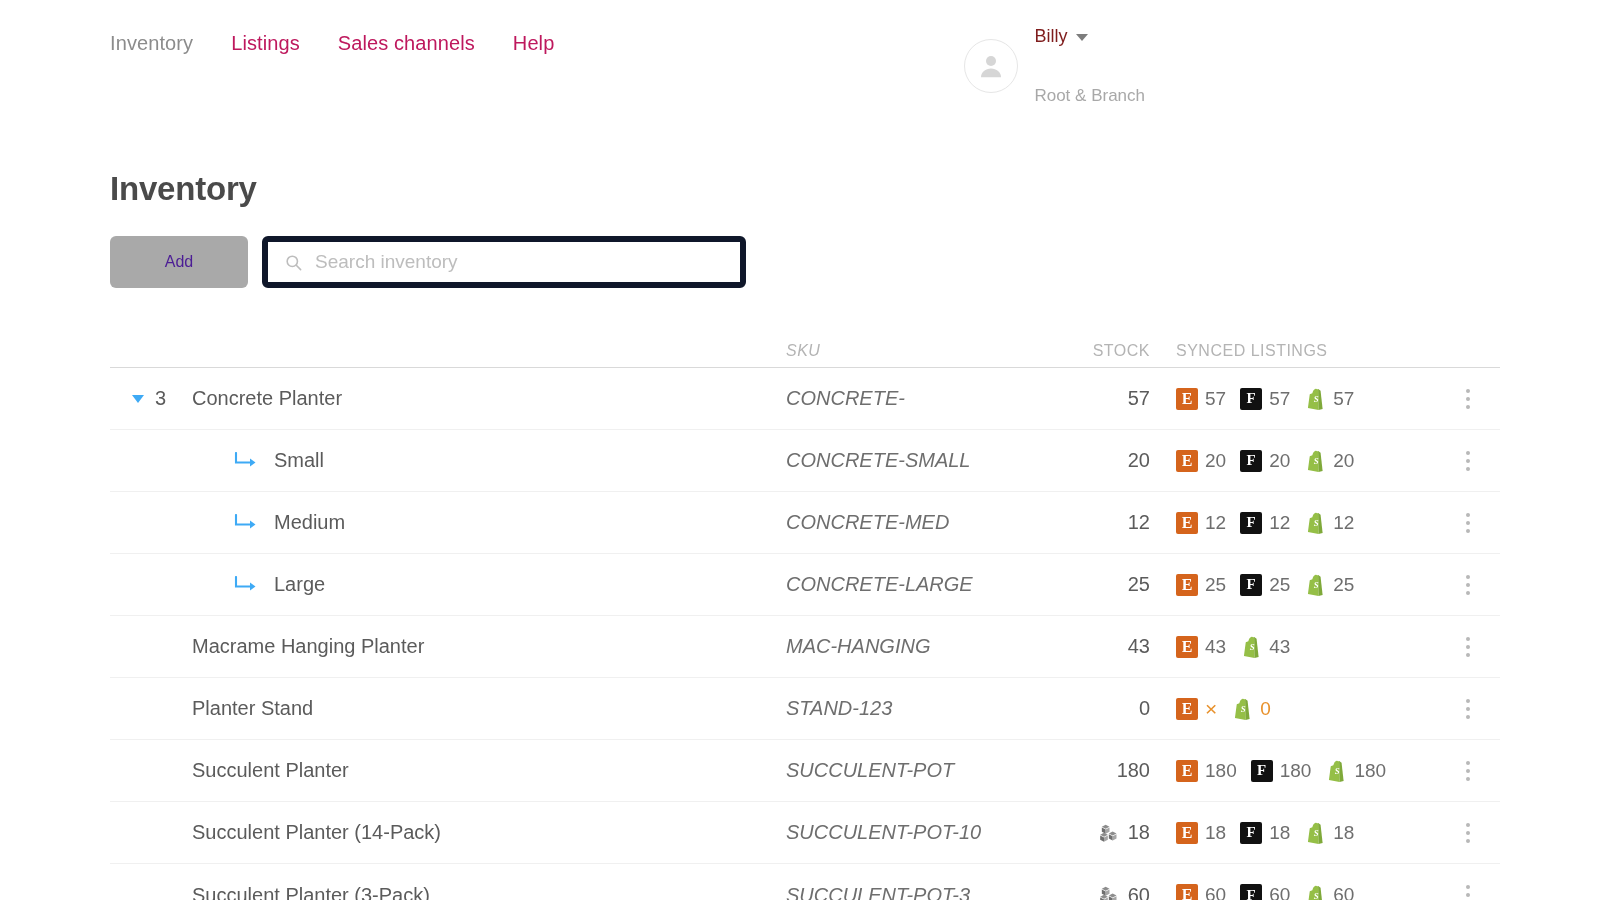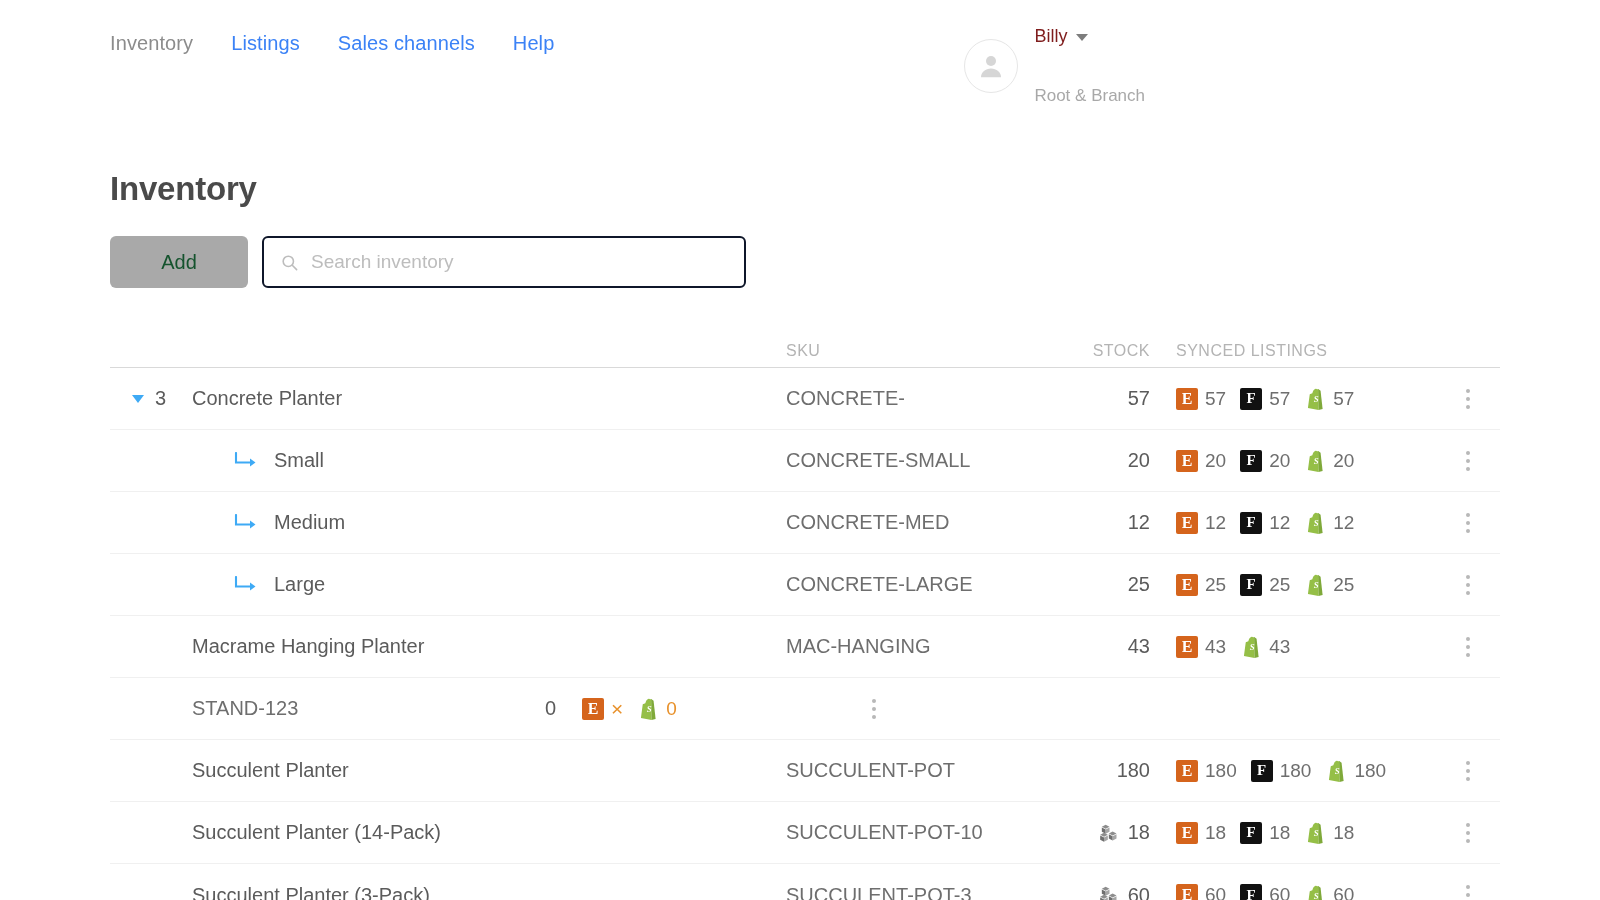--- a/index.html
+++ b/index.html
@@ -11,21 +11,21 @@
   }
   .page { position: relative; width: 1283px; height: 900px; }
 
   
   .topbar {
     display: flex; align-items: flex-start; justify-content: space-between;
     padding: 26px 120px 0 110px;
   }
   .nav { display: flex; align-items: center; gap: 38px; padding-top: 6px; }
   .nav-item {
-    font-size: 20px; color: #3b82f6; letter-spacing: .1px;
+    font-size: 20px; color: #be185d; letter-spacing: .1px;
     cursor: pointer; white-space: nowrap;
   }
   .nav-item.active { color: #8c8c8c; }
 
   .user { display: flex; align-items: center; gap: 16px; padding-right: 18px; }
   .avatar {
     width: 54px; height: 54px; border-radius: 50%;
     border: 1px solid #e6e6e6; background: #fff;
     display: flex; align-items: center; justify-content: center;
   }
@@ -43,26 +43,26 @@
   
   .content { padding: 0 110px; }
   .page-title {
     font-size: 33px; color: #4a4a4a; font-weight: bold;
     letter-spacing: -.2px; margin-top: 64px;
   }
 
   .controls { display: flex; align-items: center; gap: 14px; margin-top: 28px; }
   .btn-add {
     width: 138px; height: 52px; border-radius: 6px;
-    background: #a9a9a9; color: #14532d; border: none;
-    font-size: 20px; font-family: inherit; cursor: pointer;
+    background: #a9a9a9; color: #4c1d95; border: none;
+    font-size: 16px; font-family: inherit; cursor: pointer;
     display: flex; align-items: center; justify-content: center;
   }
   .search-box {
-    width: 484px; height: 52px; border: 2px solid #0f172a; border-radius: 6px;
+    width: 484px; height: 52px; border: 6px solid #0f172a; border-radius: 6px;
     background: #fff; display: flex; align-items: center; gap: 12px;
     padding: 0 16px; cursor: text;
   }
   .search-box svg { flex: 0 0 auto; }
   .search-input {
     border: none; outline: none; background: transparent;
     font-family: inherit; font-size: 19px; color: #4a4a4a;
     width: 100%; height: 100%;
   }
   .search-input::placeholder { color: #bdbdbd; }
@@ -76,21 +76,21 @@
   .row.header {
     height: 34px; border-bottom: 1px solid #d9d9d9; align-items: flex-end;
     padding-bottom: 7px;
   }
   .row.header .cell { font-size: 16px; color: #b4b4b4; letter-spacing: .5px; }
   .row.last { border-bottom: none; }
 
   .cell { flex: 0 0 auto; }
   .c-expand { width: 82px; display: flex; align-items: center; gap: 11px; padding-left: 22px; }
   .c-name   { width: 594px; font-size: 20px; color: #5b5b5b; display: flex; align-items: center; }
-  .c-sku    { width: 240px; font-size: 20px; color: #6e6e6e; }
+  .c-sku    { width: 240px; font-size: 20px; color: #6e6e6e; font-style: italic; }
   .c-stock  { width: 124px; font-size: 20px; color: #5b5b5b; text-align: left;
               display: flex; align-items: center; justify-content: flex-end; gap: 9px; }
   .c-synced { width: 286px; display: flex; align-items: center; gap: 14px; padding-left: 26px; }
   .c-menu   { width: 64px; display: flex; align-items: center; justify-content: center; }
 
   .row.header .c-stock { justify-content: flex-end; }
 
   .caret-blue {
     width: 0; height: 0; border-left: 6px solid transparent;
     border-right: 6px solid transparent; border-top: 8px solid #3eaaf5;
@@ -378,20 +378,23 @@
             <div class="cell c-menu">
               <span class="kebab">
                 <i></i>
                 <i></i>
                 <i></i>
               </span>
             </div>
           </div>
           <div class="row">
             <div class="cell c-expand"></div>
+            <div class="cell c-name">
+              <span>Planter Stand</span>
+            </div>
             <div class="cell c-sku">STAND-123</div>
             <div class="cell c-stock">
               <span>0</span>
             </div>
             <div class="cell c-synced">
               <span class="chip">
                 <span class="badge-etsy">E</span>
                 <span class="x-mark">×</span>
               </span>
               <span class="chip">

